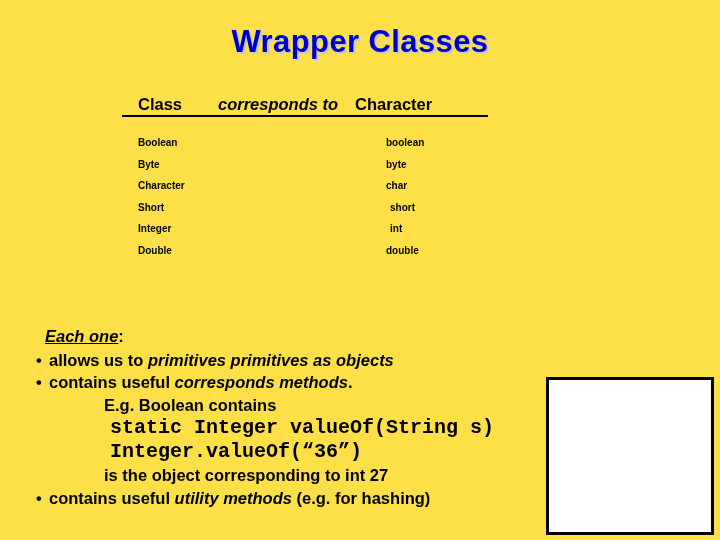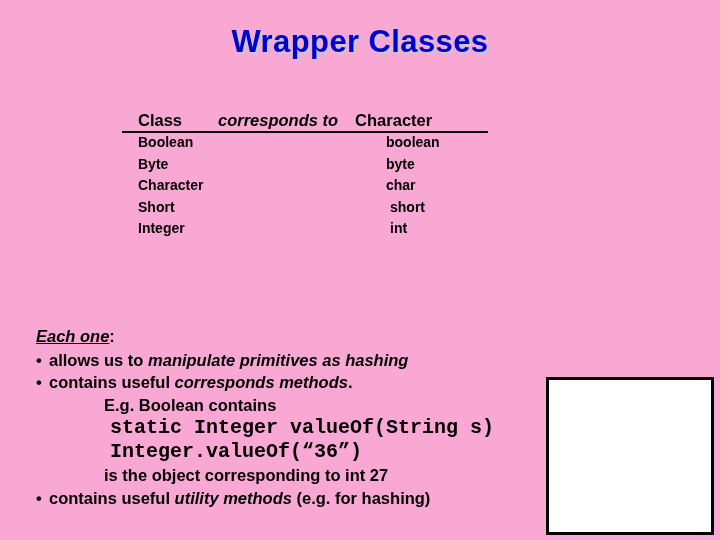--- a/index.html
+++ b/index.html
@@ -15,21 +15,21 @@
     overflow: hidden;
     font-family: "Liberation Sans", sans-serif;
     color: #000000;
   }
 
   .slide {
     position: absolute;
     inset: 0;
     width: 720px;
     height: 540px;
-    background: #f9a8d4;
+    background: #fde047;
   }
 
   
   .title {
     position: absolute;
     left: 0;
     top: 24px;
     width: 720px;
     text-align: center;
     font-size: 31px;
@@ -50,39 +50,38 @@
     font-weight: bold;
     border-bottom: 2px solid #000000;
     padding-bottom: 1px;
     white-space: nowrap;
   }
   .th-class {
     display: inline-block;
     width: 96px;
     padding-left: 16px;
     box-sizing: border-box;
-    margin-top: 16px;
   }
   .th-corresponds {
     display: inline-block;
     font-style: italic;
     font-weight: bold;
   }
   .th-primitive {
     display: inline-block;
     padding-left: 17px;
   }
 
   
   .table-body {
     position: absolute;
     left: 138px;
     top: 132px;
     width: 350px;
-    font-size: 14px;
+    font-size: 10px;
     font-weight: bold;
     line-height: 21.5px;
   }
   .row {
     display: block;
     height: 21.5px;
     white-space: nowrap;
   }
   .cell-class {
     display: inline-block;
@@ -102,20 +101,21 @@
     top: 325px;
     width: 500px;
     font-size: 16.5px;
     font-weight: bold;
     line-height: 22.5px;
   }
   .lead {
     display: block;
     margin-bottom: 1px;
     white-space: nowrap;
+    margin-left: 9px;
   }
   .lead .em {
     font-style: italic;
     text-decoration: underline;
   }
   .bullet-line {
     display: block;
     white-space: nowrap;
   }
   .bullet-line .bullet-dot {
@@ -168,27 +168,28 @@
   <div class="table-head">
     <span class="th-class">Class</span><span class="th-corresponds">corresponds to</span><span class="th-primitive">Character</span>
   </div>
 
   <div class="table-body">
     <span class="row"><span class="cell-class">Boolean</span><span class="cell-prim">boolean</span></span>
     <span class="row"><span class="cell-class">Byte</span><span class="cell-prim">byte</span></span>
     <span class="row"><span class="cell-class">Character</span><span class="cell-prim">char</span></span>
     <span class="row"><span class="cell-class">Short</span><span class="cell-prim indent-sp"> short</span></span>
     <span class="row"><span class="cell-class">Integer</span><span class="cell-prim indent-sp"> int</span></span>
+    <span class="row"><span class="cell-class">Double</span><span class="cell-prim">double</span></span>
   </div>
 
   <div class="body-block">
 
     <span class="lead"><span class="em">Each one</span><span>:</span></span>
 
-    <span class="bullet-line"><span class="bullet-dot">•</span><span>allows us to </span><span class="it">manipulate primitives as hashing</span></span>
+    <span class="bullet-line"><span class="bullet-dot">•</span><span>allows us to </span><span class="it">primitives primitives as objects</span></span>
 
     <span class="bullet-line"><span class="bullet-dot">•</span><span>contains useful </span><span class="it">corresponds methods</span><span>.</span></span>
 
     <span class="sub-line">E.g. Boolean contains</span>
 
     <span class="code-line">static Integer valueOf(String s)</span>
 
     <span class="code-line">Integer.valueOf(“36”)</span>
 
     <span class="sub-line-2">is the object corresponding to int 27</span>

